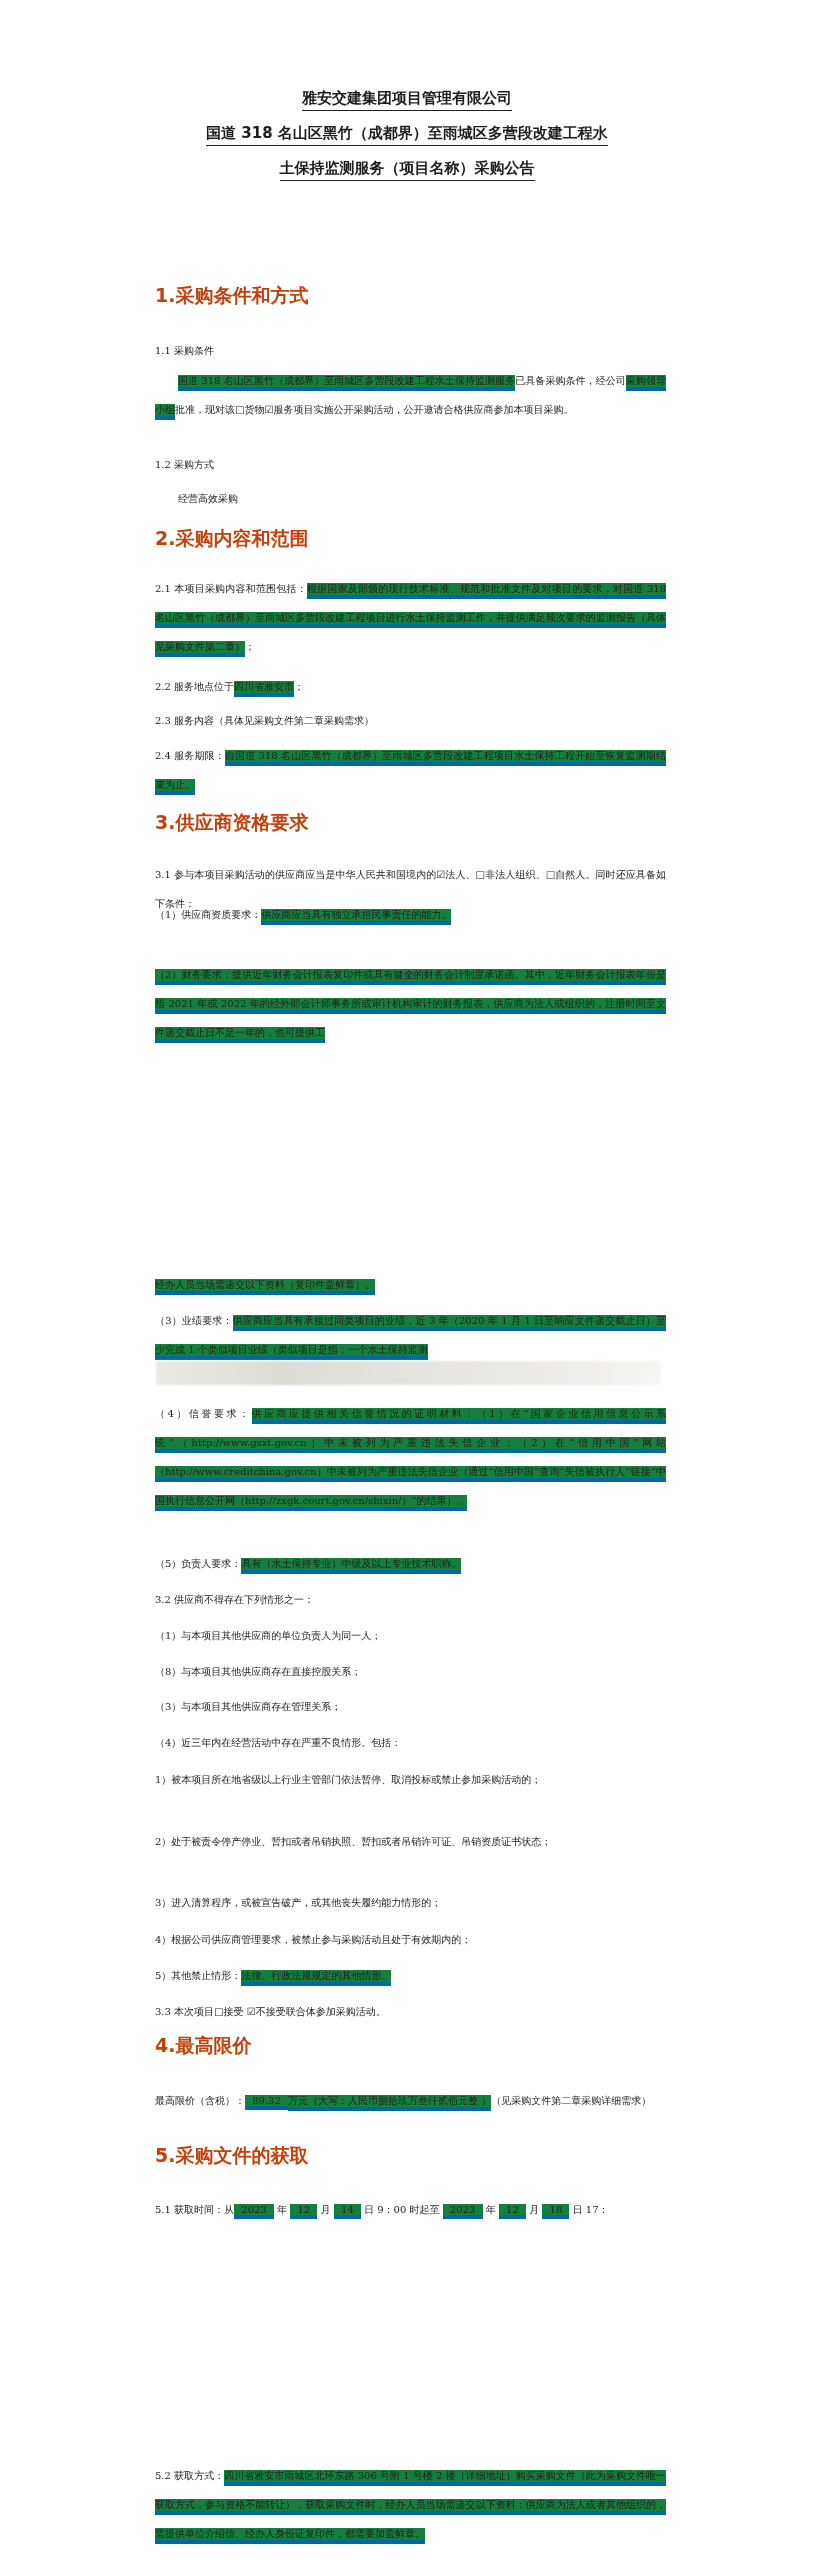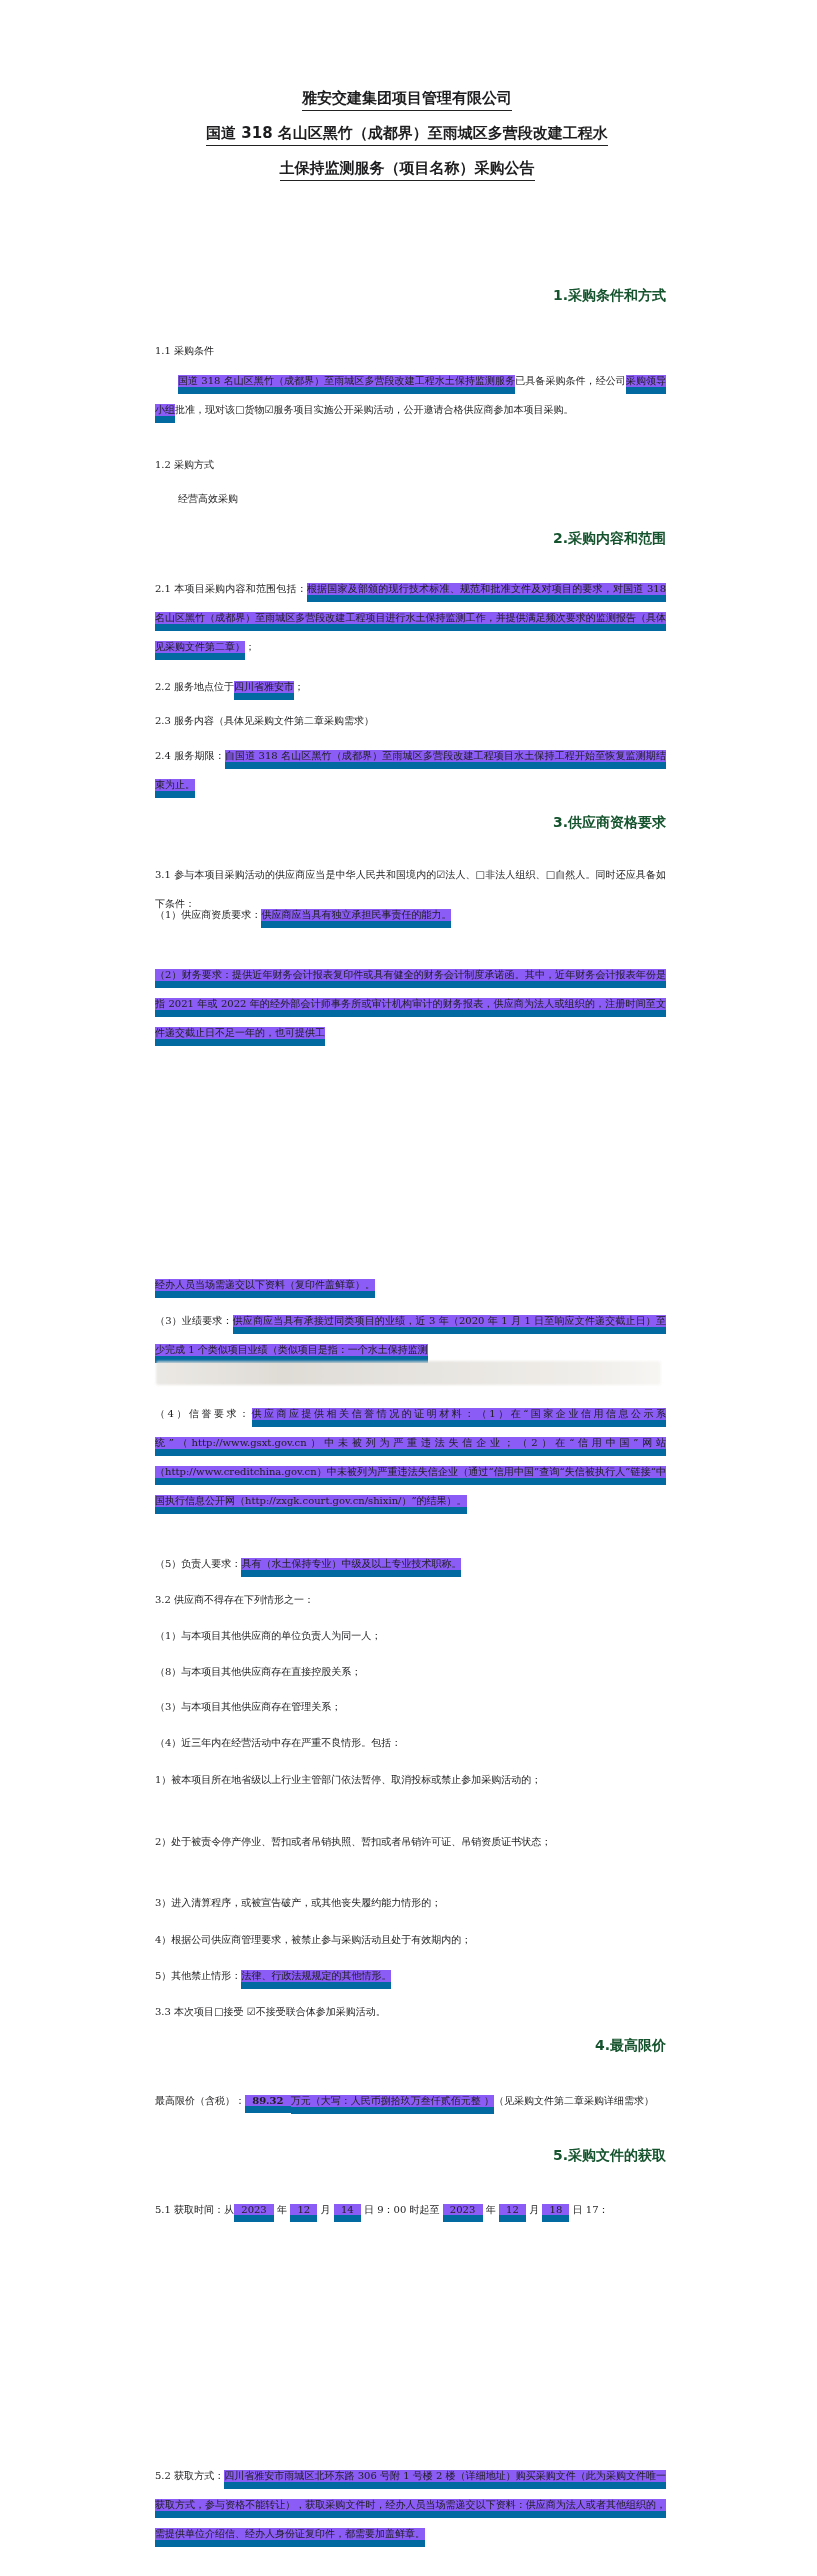--- a/index.html
+++ b/index.html
@@ -2,24 +2,24 @@
 <html style="font-size:8.2px"><head>
 <meta charset="utf-8">
 <style>
   html,body{margin:0;padding:0;background:#ffffff;}
   .pg{position:relative;width:818px;height:3468px;background:#ffffff;overflow:hidden;
       color:#1d1d1f;font-family:"DejaVu Serif","Liberation Serif",serif;}
   .blk{position:absolute;left:155px;width:511px;font-size:10px;line-height:29px;text-align:justify;}
   .title{left:0;width:814px;text-align:center;font-family:"DejaVu Sans","Liberation Sans",sans-serif;
          font-weight:700;font-size:15px;line-height:23px;}
   .tu{border-bottom:1.5px solid #222;padding-bottom:2.6px;}
-  .h{font-family:"DejaVu Sans","Liberation Sans",sans-serif;font-weight:700;font-size:14px;
-     line-height:18.5px;color:#14532d;text-align:right;}
-  .u{border-bottom:7px solid #0369a1;background:#8b5cf6;padding-bottom:0.5px;}
-  .b{font-weight:700;}
+  .h{font-family:"DejaVu Sans","Liberation Sans",sans-serif;font-weight:700;font-size:19px;
+     line-height:18.5px;color:#c2410c;text-align:left;}
+  .u{border-bottom:4px solid #0369a1;background:#15803d;padding-bottom:0.5px;}
+  .b{font-weight:400;}
   .num{padding:0 7.2px;}
   .ind{text-indent:23px;}
   .smudge{position:absolute;left:156px;top:1361px;width:505px;height:24px;border-radius:2.1px;
           background:linear-gradient(90deg,#e7e4df 0%,#d8d4cd 25%,#e2dfd9 55%,#edeae5 85%,#f5f4f1 100%);
           filter:blur(1px);opacity:.8;}
 </style>
 </head>
 <body>
 
 <div class="pg">

